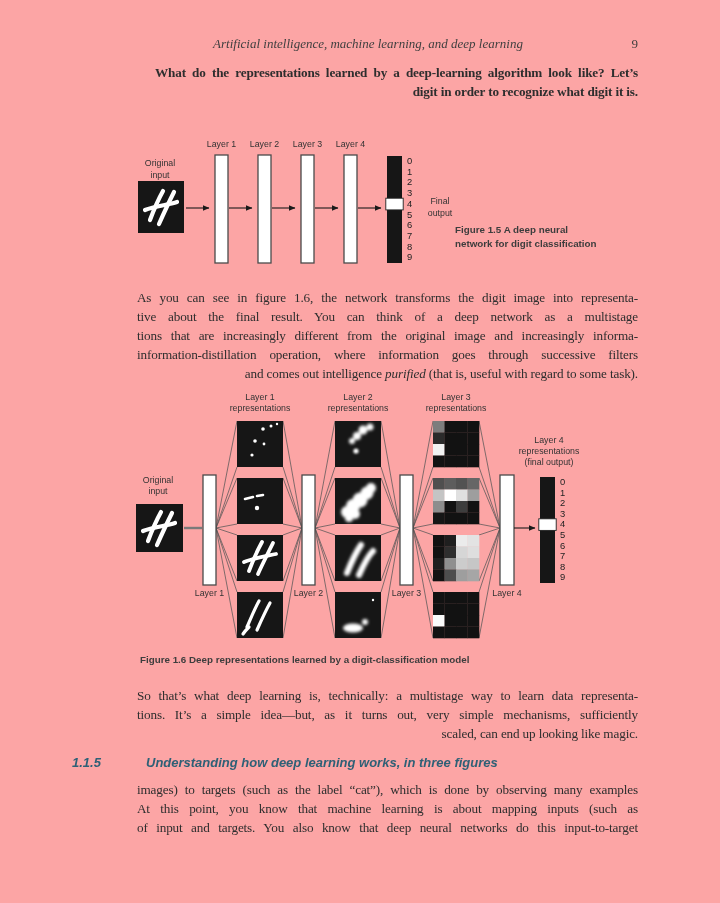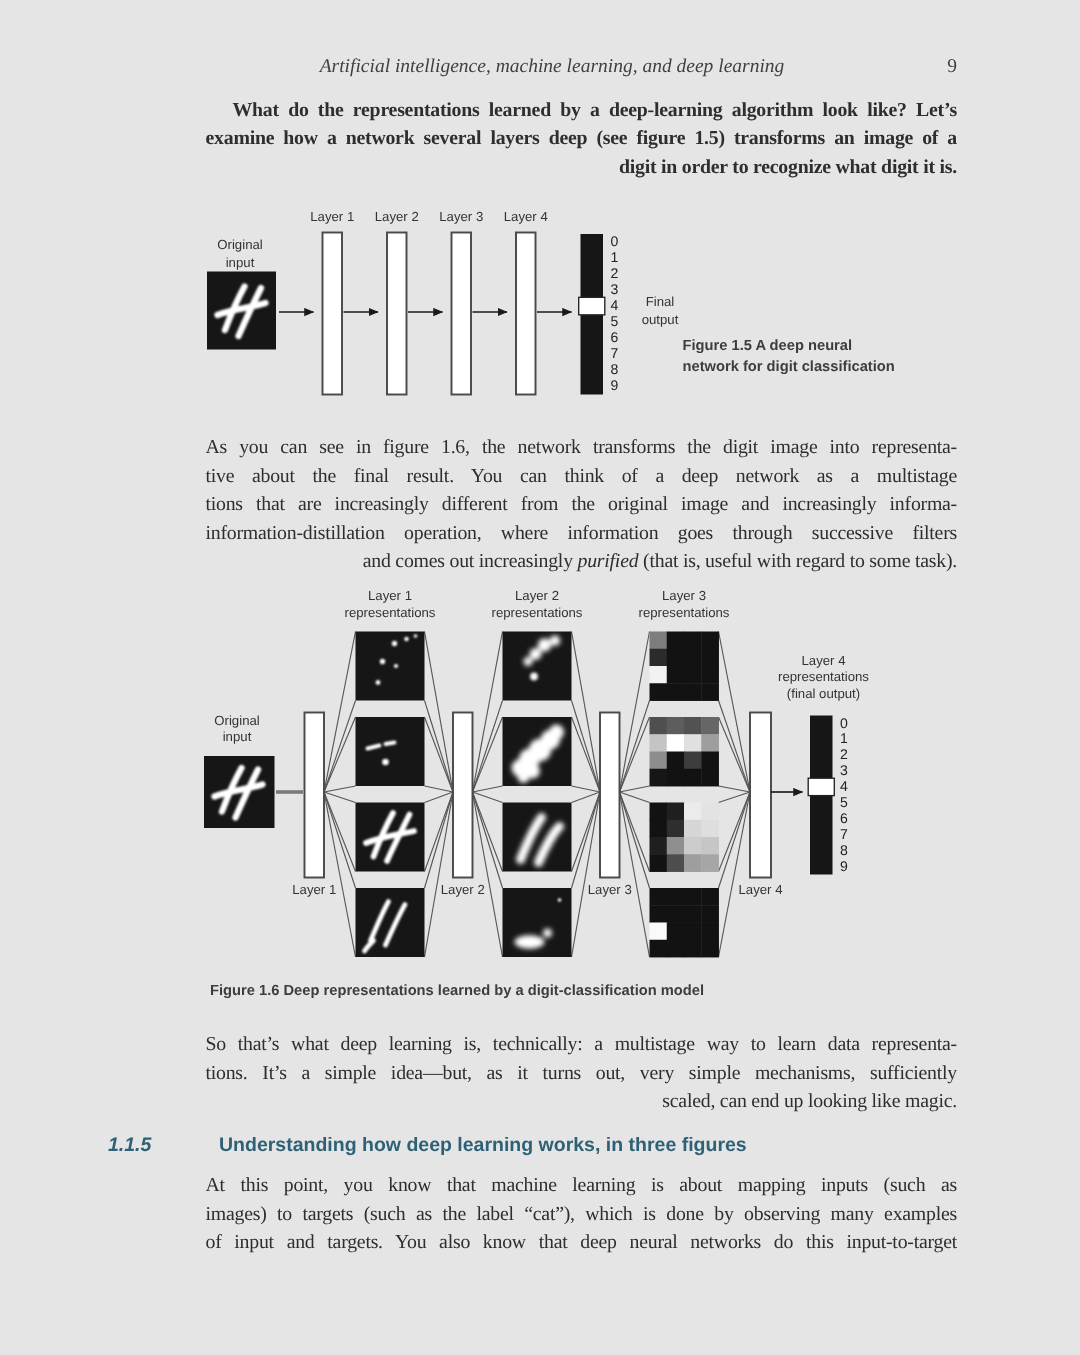--- a/index.html
+++ b/index.html
@@ -1,35 +1,35 @@
 <!DOCTYPE html>
 <html><head>
 <meta charset="utf-8">
 <style>
   html,body{margin:0;padding:0;background:#ffffff;}
-  .page{position:relative;width:720px;height:903px;background:#e5e5e5;overflow:hidden;
+  .page{position:relative;width:720px;height:903px;background:#fca5a5;overflow:hidden;
         font-family:"Liberation Serif",serif;color:#2e2e2e;}
   
   .runtitle{position:absolute;top:36px;left:98px;width:540px;text-align:center;
             font-style:italic;font-size:13px;color:#3f3f3f;}
   .pagenum{position:absolute;top:36px;left:596px;width:42px;text-align:right;
            font-size:13px;color:#3f3f3f;}
   
   .para{position:absolute;left:137px;width:501px;font-size:13.2px;line-height:19px;
         letter-spacing:-0.15px;color:#2e2e2e;}
   .jl{text-align:justify;text-align-last:justify;height:19px;overflow:hidden;}
   .ll{text-align:right;height:19px;overflow:hidden;}
   .indent{text-indent:18px;}
   .ital{font-style:italic;}
   
   .sec-num{position:absolute;top:755px;left:72px;width:46px;
            font-family:"Liberation Sans",sans-serif;font-weight:bold;font-style:italic;
            font-size:13px;color:#2e6076;}
   .sec-title{position:absolute;top:755px;left:146px;width:500px;
-             font-family:"Liberation Sans",sans-serif;font-weight:bold;
+             font-family:"Liberation Sans",sans-serif;font-weight:bold;font-style:italic;
              font-size:13px;color:#2e6076;}
   
   .figsvg{position:absolute;left:0;}
   .fl{font-family:"Liberation Sans",sans-serif;font-size:8.8px;fill:#333;}
   .flc{text-anchor:middle;}
   .fd{font-family:"Liberation Sans",sans-serif;font-size:9.4px;fill:#222;}
   .fcap{font-family:"Liberation Sans",sans-serif;font-size:9.8px;font-weight:bold;fill:#3d3d3d;}
   .bar{fill:#ffffff;stroke:#4a4a4a;stroke-width:1.3;}
   .inkrect{fill:#161616;}
   .conn line{stroke:#555;stroke-width:0.75;}
@@ -41,21 +41,20 @@
 </head>
 <body>
 
 <div class="page">
 
   <div class="runtitle">Artificial intelligence, machine learning, and deep learning</div>
   <div class="pagenum">9</div>
 
   <div class="para" style="top:63px;font-weight:bold;">
     <div class="jl indent">What do the representations learned by a deep-learning algorithm look like? Let’s</div>
-    <div class="jl">examine how a network several layers deep (see figure 1.5) transforms an image of a</div>
     <div class="ll">digit in order to recognize what digit it is.</div>
   </div>
 
   <svg class="figsvg" style="top:133px;" width="720" height="160" viewBox="0 133 720 160">
     <defs>
       <marker id="ah15" markerWidth="8" markerHeight="6" refX="5.6" refY="2.5" orient="auto">
         <path d="M0,0L6,2.5L0,5Z" fill="#1a1a1a"></path>
       </marker>
       <filter id="b05" x="-30%" y="-30%" width="160%" height="160%">
           <feGaussianBlur stdDeviation="0.55"></feGaussianBlur>
@@ -111,21 +110,21 @@
 
     <text class="fcap" x="455" y="233">Figure 1.5   A deep neural</text>
     <text class="fcap" x="455" y="247">network for digit classification</text>
   </svg>
 
   <div class="para" style="top:288px;">
     <div class="jl">As you can see in figure 1.6, the network transforms the digit image into representa-</div>
     <div class="jl">tive about the final result. You can think of a deep network as a multistage</div>
     <div class="jl">tions that are increasingly different from the original image and increasingly informa-</div>
     <div class="jl">information-distillation operation, where information goes through successive filters</div>
-    <div class="ll"><span>and comes out increasingly </span><span class="ital">purified</span><span> (that is, useful with regard to some task).</span></div>
+    <div class="ll"><span>and comes out intelligence </span><span class="ital">purified</span><span> (that is, useful with regard to some task).</span></div>
   </div>
 
   <svg class="figsvg" style="top:386px;" width="720" height="284" viewBox="0 386 720 284">
     <defs>
       <marker id="ah16" markerWidth="8" markerHeight="6" refX="5.6" refY="2.5" orient="auto">
         <path d="M0,0L6,2.5L0,5Z" fill="#1a1a1a"></path>
       </marker>
       <filter id="b06" x="-40%" y="-40%" width="180%" height="180%">
           <feGaussianBlur stdDeviation="0.6"></feGaussianBlur>
         </filter>
@@ -378,18 +377,18 @@
   <div class="para" style="top:686px;">
     <div class="jl">So that’s what deep learning is, technically: a multistage way to learn data representa-</div>
     <div class="jl">tions. It’s a simple idea—but, as it turns out, very simple mechanisms, sufficiently</div>
     <div class="ll">scaled, can end up looking like magic.</div>
   </div>
 
   <div class="sec-num">1.1.5</div>
   <div class="sec-title">Understanding how deep learning works, in three figures</div>
 
   <div class="para" style="top:780px;">
+    <div class="jl">images) to targets (such as the label “cat”), which is done by observing many examples</div>
     <div class="jl">At this point, you know that machine learning is about mapping inputs (such as</div>
-    <div class="jl">images) to targets (such as the label “cat”), which is done by observing many examples</div>
     <div class="jl">of input and targets. You also know that deep neural networks do this input-to-target</div>
   </div>
 
 </div>
 
 </body></html>

